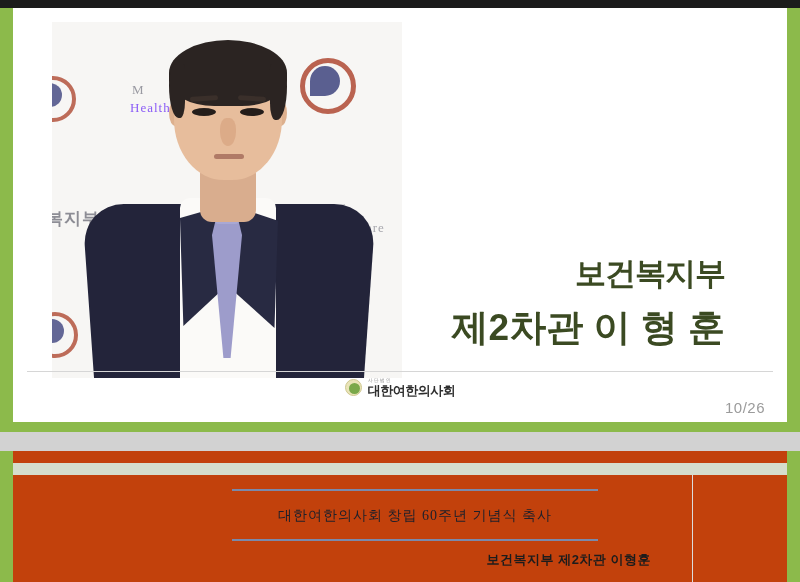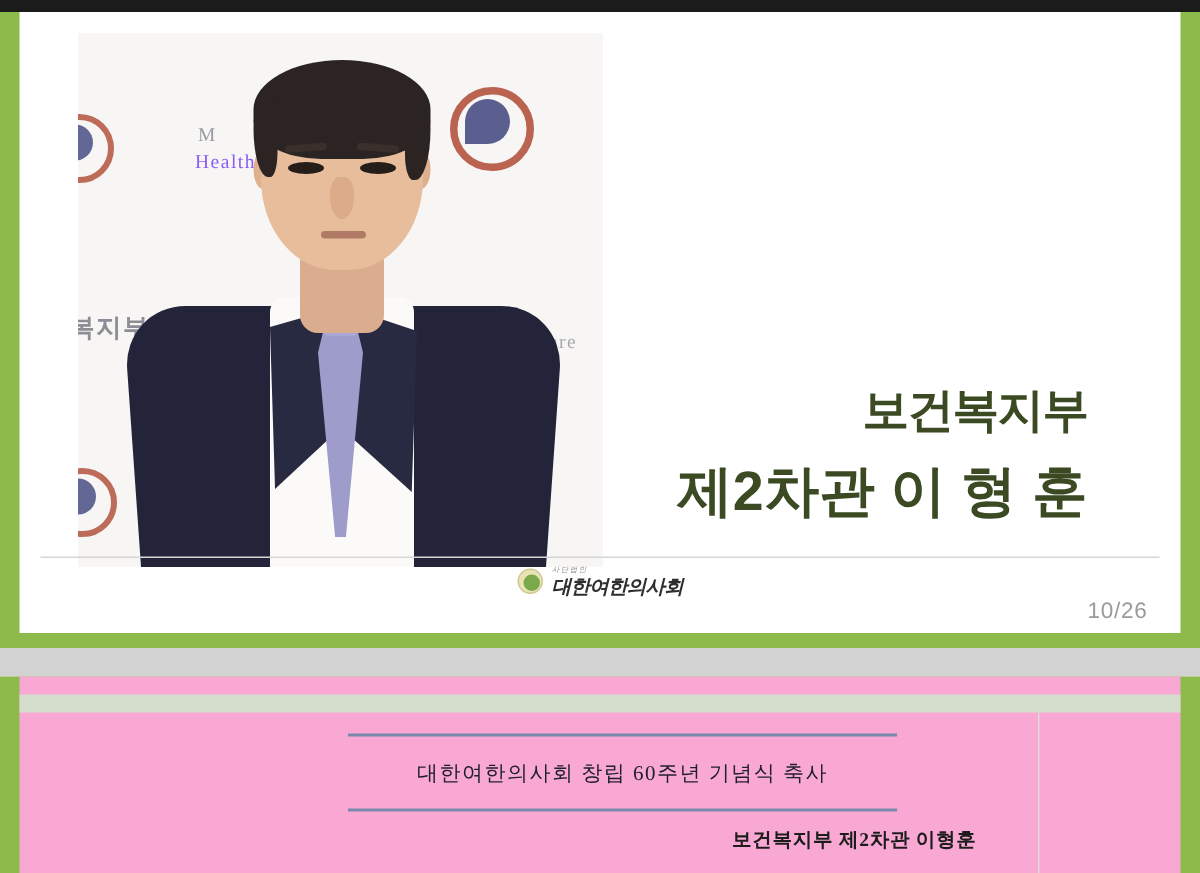--- a/index.html
+++ b/index.html
@@ -129,21 +129,21 @@
     letter-spacing:0px; line-height:1.2; margin-top:14px;
   }
 
   
   .footer-rule {
     position:absolute; left:14px; right:14px; top:363px; height:1px;
     background:#d6d6d6;
   }
   .footer-logo {
     position:absolute; left:0; right:0; top:370px;
-    display:flex; align-items:center; justify-content:center; gap:6px;font-style:italic;
+    display:flex; align-items:center; justify-content:center; gap:6px;
   }
   .flogo-mark {
     position:relative; width:17px; height:17px; border-radius:50%;
     background:#e9e4b8; border:1px solid #cfc78f;
   }
   .flogo-mark::after {
     content:""; position:absolute; left:3px; top:3px; width:11px; height:11px;
     border-radius:50%; background:#7aa84a;
   }
   .flogo-texts { display:flex; flex-direction:column; line-height:1; }
@@ -161,21 +161,21 @@
     background:#d2d2d2;
   }
 
   
   .slide2 {
     position:absolute; left:0; top:451px; width:800px; height:131px;
     background:#8CBA4B; padding:0 13px 0 13px;
   }
   .slide2-inner {
     position:relative; width:100%; height:100%;
-    background:#f9a8d4;
+    background:#c2410c;
   }
   .doc-topband {
     position:absolute; left:0; top:12px; width:100%; height:12px;
     background:#d5ddcd;
   }
   .doc-vline {
     position:absolute; left:679px; top:24px; width:1px; height:107px;
     background:#dcdcdc;
   }
   .doc-rule {
@@ -184,21 +184,21 @@
   }
   .doc-rule-top { top:38px; }
   .doc-rule-bottom { top:88px; }
   .doc-title {
     position:absolute; left:219px; top:56px; width:366px;
     text-align:center; font-family:"Liberation Serif", serif;
     font-size:14px; color:#20202a; letter-spacing:1px;
   }
   .doc-signature {
     position:absolute; right:136px; top:100px;
-    font-family:Liberation Serif, serif;
+    font-family:Liberation Sans, sans-serif;
     font-size:13px; font-weight:bold; color:#1c1c1c; letter-spacing:0.5px;
   }
 </style>
 </head>
 <body>
 
 <div id="viewport">
 
   <div class="topbar"></div>
 

